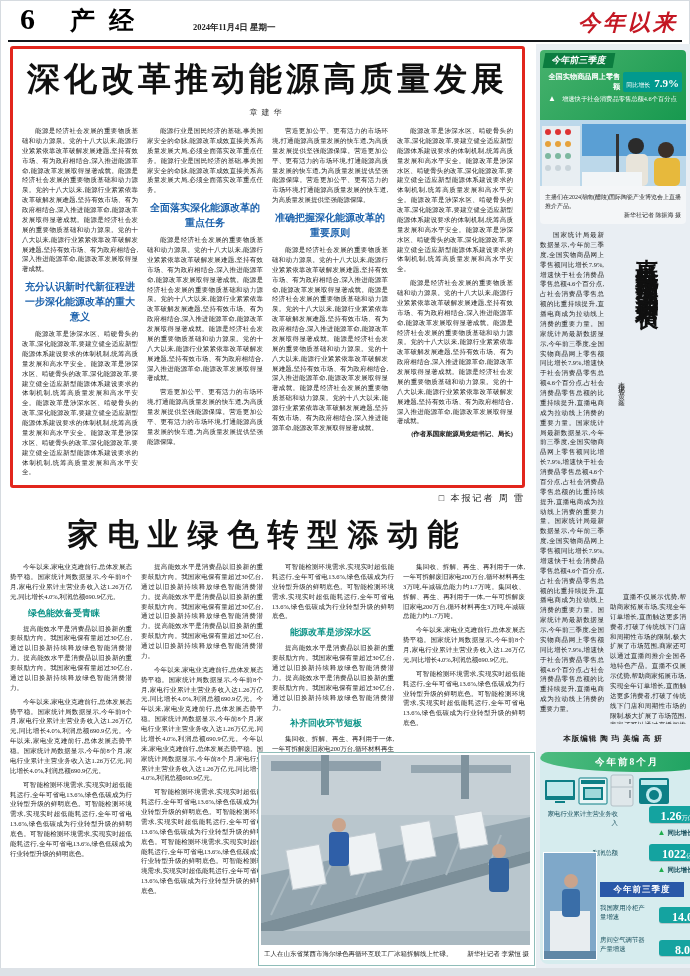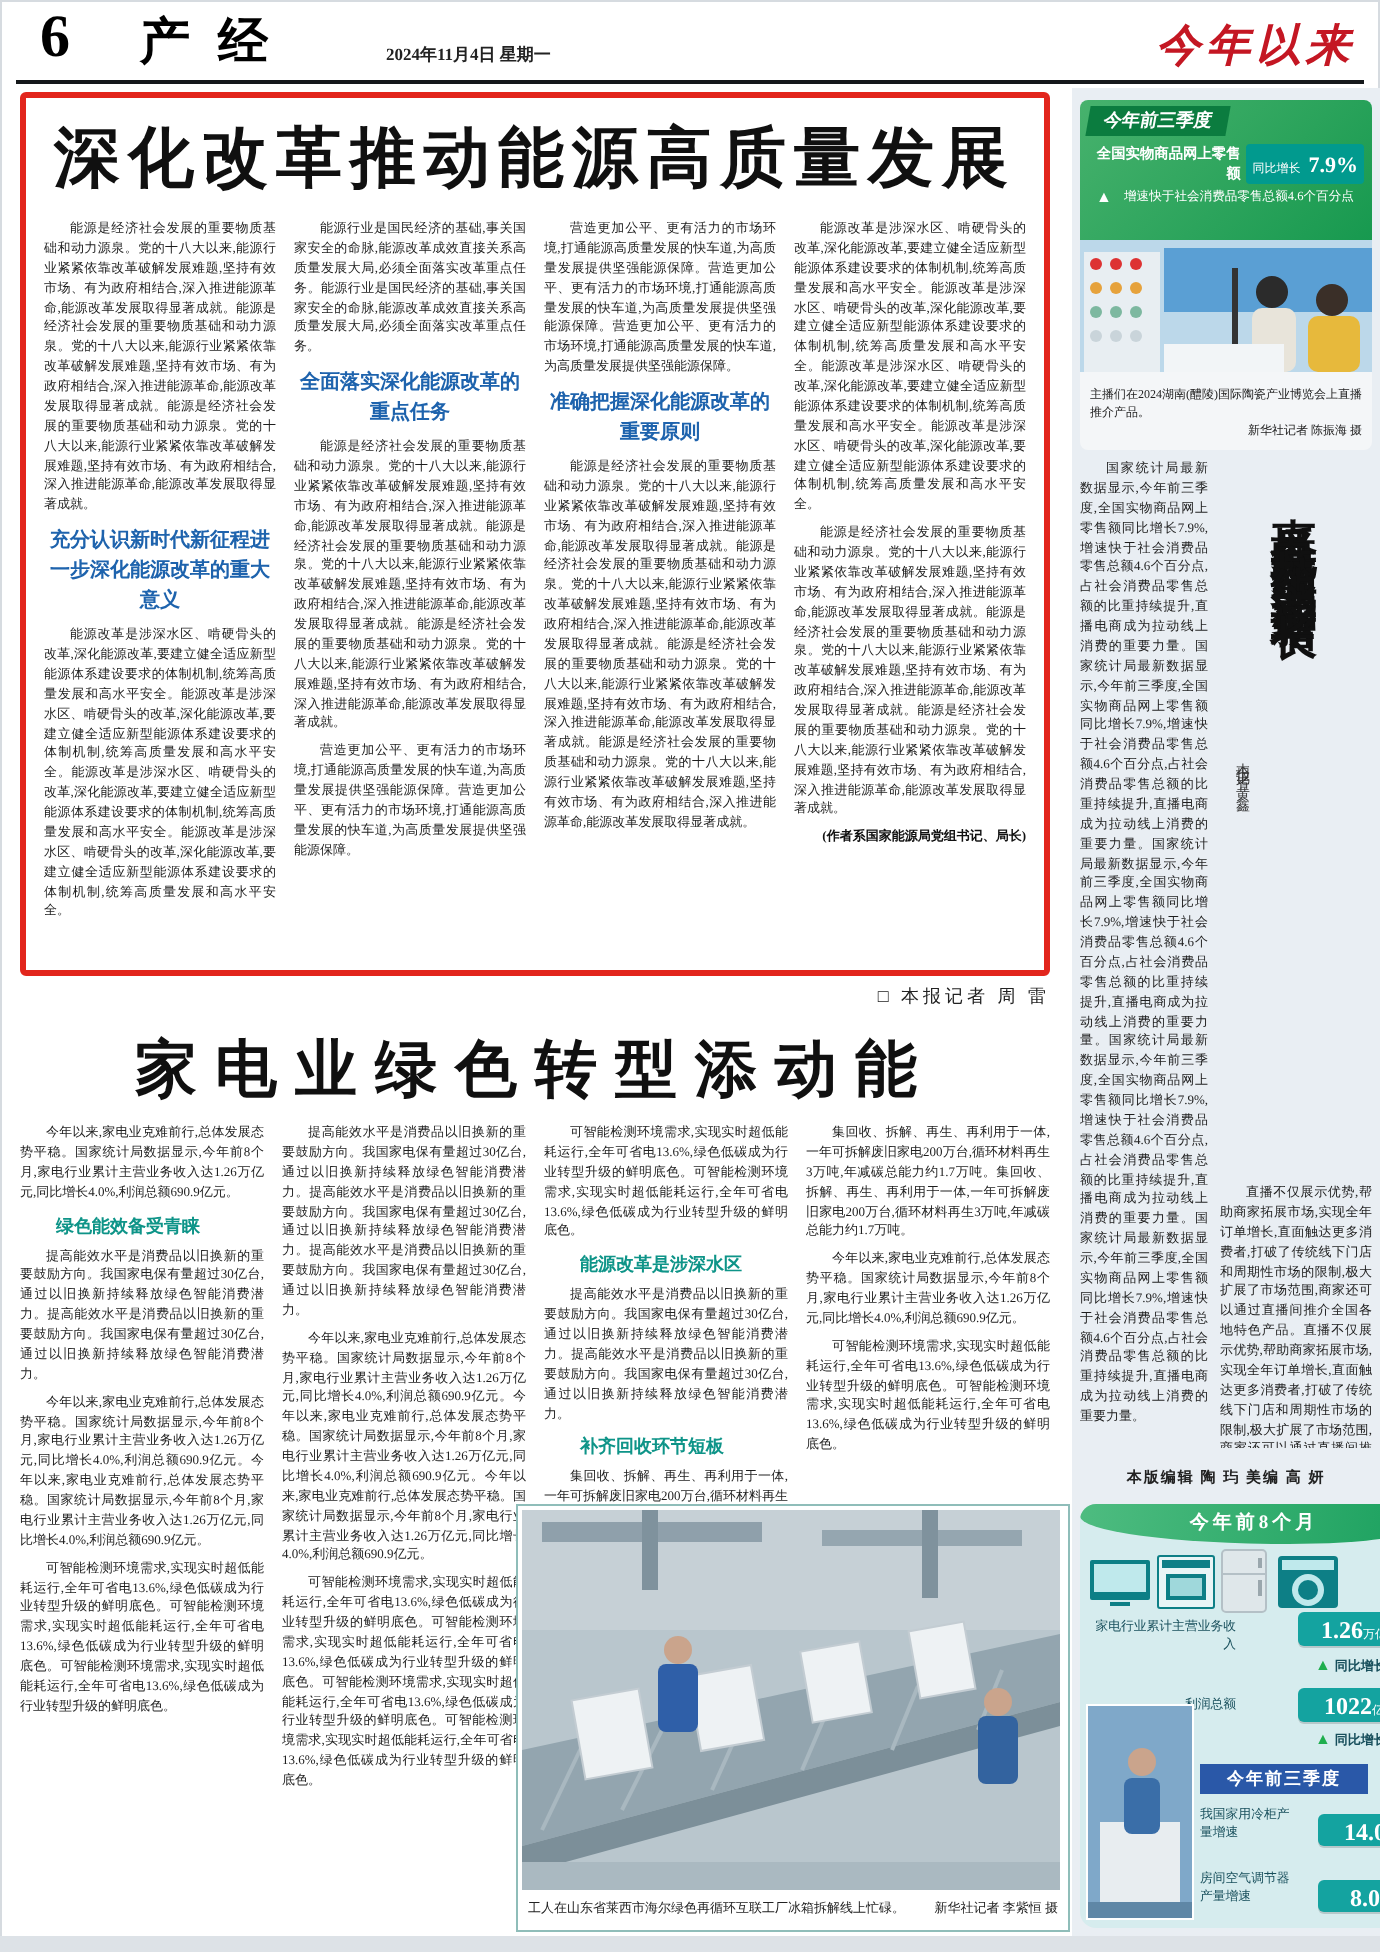--- a/index.html
+++ b/index.html
@@ -86,20 +86,21 @@
 
   <div class="hdr">
     <div class="pg-num">6</div>
     <div class="pg-sec">产经</div>
     <div class="pg-date">2024年11月4日 星期一</div>
     <div class="masthead">今年以来</div>
   </div>
 
   <div class="mainbox">
     <div class="h1">深化改革推动能源高质量发展</div>
+    <div class="h1-author">章建华</div>
     <div class="mcols">
       <div class="mcol">
         <p class="bt">能源是经济社会发展的重要物质基础和动力源泉。党的十八大以来,能源行业紧紧依靠改革破解发展难题,坚持有效市场、有为政府相结合,深入推进能源革命,能源改革发展取得显著成就。能源是经济社会发展的重要物质基础和动力源泉。党的十八大以来,能源行业紧紧依靠改革破解发展难题,坚持有效市场、有为政府相结合,深入推进能源革命,能源改革发展取得显著成就。能源是经济社会发展的重要物质基础和动力源泉。党的十八大以来,能源行业紧紧依靠改革破解发展难题,坚持有效市场、有为政府相结合,深入推进能源革命,能源改革发展取得显著成就。</p>
         <div class="b-sub">充分认识新时代新征程进一步深化能源改革的重大意义</div>
         <p class="bt">能源改革是涉深水区、啃硬骨头的改革,深化能源改革,要建立健全适应新型能源体系建设要求的体制机制,统筹高质量发展和高水平安全。能源改革是涉深水区、啃硬骨头的改革,深化能源改革,要建立健全适应新型能源体系建设要求的体制机制,统筹高质量发展和高水平安全。能源改革是涉深水区、啃硬骨头的改革,深化能源改革,要建立健全适应新型能源体系建设要求的体制机制,统筹高质量发展和高水平安全。能源改革是涉深水区、啃硬骨头的改革,深化能源改革,要建立健全适应新型能源体系建设要求的体制机制,统筹高质量发展和高水平安全。</p>
       </div>
       <div class="mcol">
         <p class="bt">能源行业是国民经济的基础,事关国家安全的命脉,能源改革成效直接关系高质量发展大局,必须全面落实改革重点任务。能源行业是国民经济的基础,事关国家安全的命脉,能源改革成效直接关系高质量发展大局,必须全面落实改革重点任务。</p>
         <div class="b-sub">全面落实深化能源改革的重点任务</div>
         <p class="bt">能源是经济社会发展的重要物质基础和动力源泉。党的十八大以来,能源行业紧紧依靠改革破解发展难题,坚持有效市场、有为政府相结合,深入推进能源革命,能源改革发展取得显著成就。能源是经济社会发展的重要物质基础和动力源泉。党的十八大以来,能源行业紧紧依靠改革破解发展难题,坚持有效市场、有为政府相结合,深入推进能源革命,能源改革发展取得显著成就。能源是经济社会发展的重要物质基础和动力源泉。党的十八大以来,能源行业紧紧依靠改革破解发展难题,坚持有效市场、有为政府相结合,深入推进能源革命,能源改革发展取得显著成就。</p>

